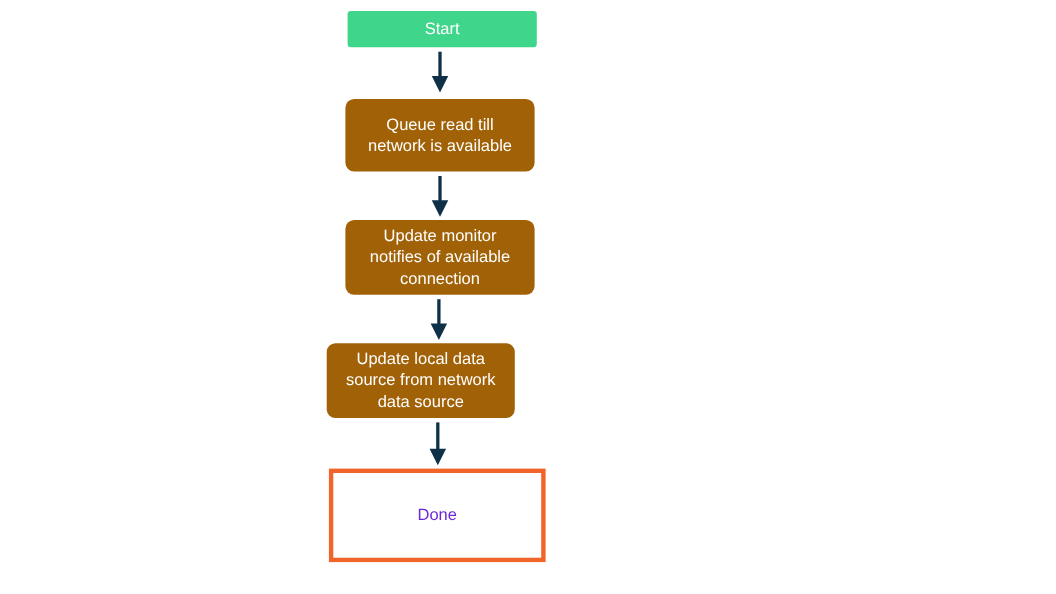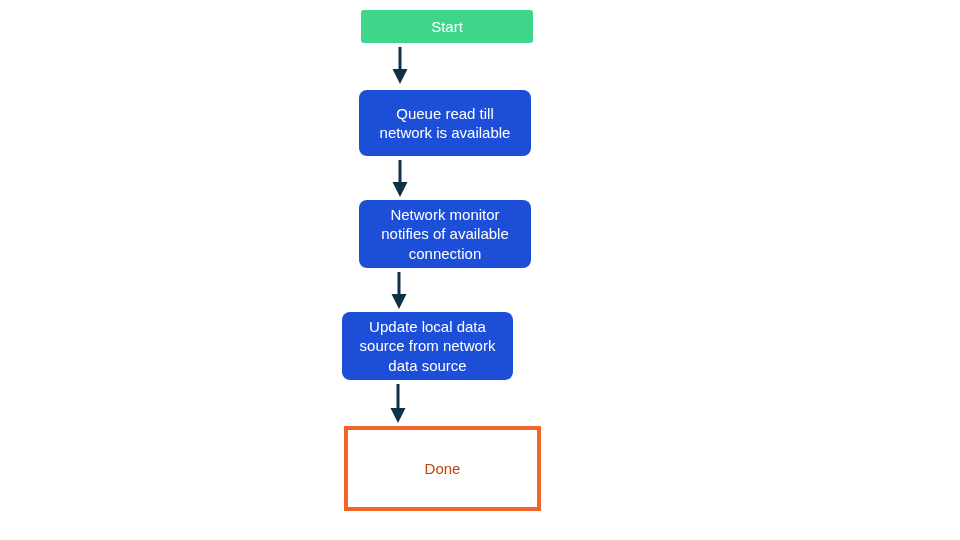--- a/index.html
+++ b/index.html
@@ -22,60 +22,59 @@
 
   
   .node {
     position: absolute;
     box-sizing: border-box;
     display: flex;
     align-items: center;
     justify-content: center;
     text-align: center;
     line-height: 1.28;
-    margin-left: 45px;
   }
   .node-label {
     display: block;
     white-space: pre-line;
   }
 
   
   .node-start {
     left: 316px;
     top: 10px;
     width: 172px;
     height: 33px;
     background: #3FD68C;
     border-radius: 3px;
     color: #ffffff;
     font-size: 15px;
   }
 
   
   .node-process {
-    background: #1d4ed8;
+    background: #a16207;
     border-radius: 8px;
     color: #ffffff;
     font-size: 15px;
   }
   .node-p1 { left: 314px; top: 90px;  width: 172px; height: 66px; }
   .node-p2 { left: 314px; top: 200px; width: 172px; height: 68px; }
   .node-p3 { left: 297px; top: 312px; width: 171px; height: 68px; }
 
   
   .node-done {
     left: 299px;
     top: 426px;
     width: 197px;
     height: 85px;
     background: #ffffff;
     border: 4px solid #F2652A;
     border-radius: 0;
-    color: #c2410c;
+    color: #6d28d9;
     font-size: 15px;
   }
 
   
   .arrow {
     position: absolute;
     overflow: visible;
   }
 </style>
 </head>
@@ -96,21 +95,21 @@
     <span class="node-label">Queue read till
 network is available</span>
   </div>
 
   <svg class="arrow" style="left:391px; top:160px;" width="18" height="38" viewBox="0 0 18 38">
     <line x1="9" y1="0" x2="9" y2="25" stroke="#0E3147" stroke-width="3"></line>
     <polygon points="1.5,22 16.5,22 9,37" fill="#0E3147"></polygon>
   </svg>
 
   <div class="node node-process node-p2">
-    <span class="node-label">Network monitor
+    <span class="node-label">Update monitor
 notifies of available
 connection</span>
   </div>
 
   <svg class="arrow" style="left:390px; top:272px;" width="18" height="38" viewBox="0 0 18 38">
     <line x1="9" y1="0" x2="9" y2="25" stroke="#0E3147" stroke-width="3"></line>
     <polygon points="1.5,22 16.5,22 9,37" fill="#0E3147"></polygon>
   </svg>
 
   <div class="node node-process node-p3">

